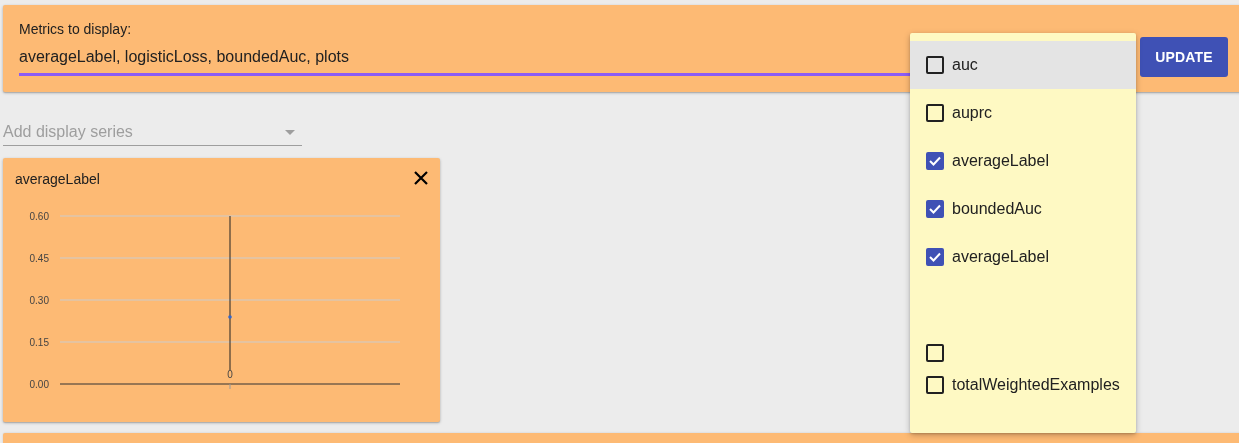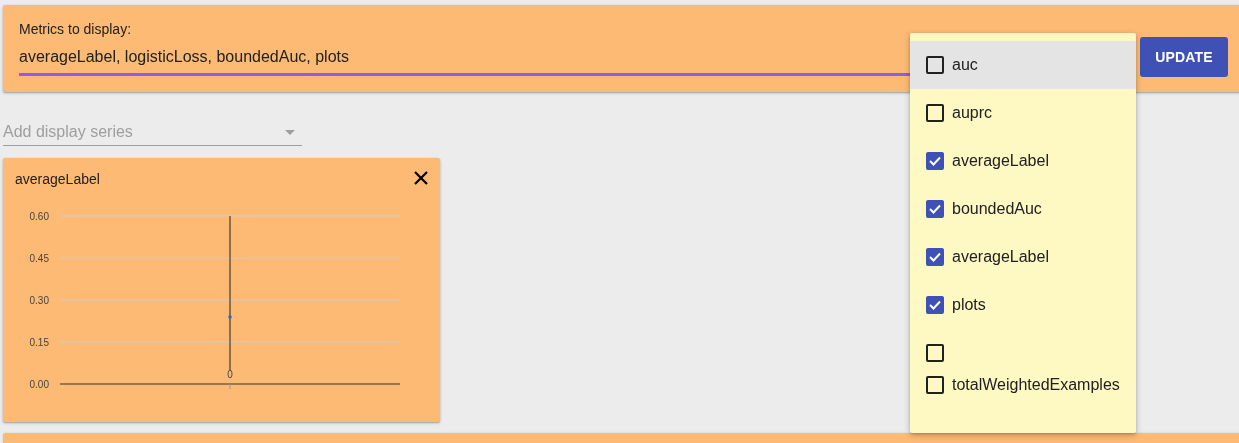--- a/index.html
+++ b/index.html
@@ -105,28 +105,20 @@
     <span class="opt-label">boundedAuc</span>
   </div>
   <div class="opt" style="top:200px">
     <span class="cb on">
       <svg width="12" height="10" viewBox="0 0 12 10">
           <path d="M1 5 L4.5 8.5 L11 1.5" stroke="#fff" stroke-width="2" fill="none"></path>
         </svg>
     </span>
     <span class="opt-label">averageLabel</span>
   </div>
-  <div class="opt" style="top:248px">
-    <span class="cb on">
-      <svg width="12" height="10" viewBox="0 0 12 10">
-          <path d="M1 5 L4.5 8.5 L11 1.5" stroke="#fff" stroke-width="2" fill="none"></path>
-        </svg>
-    </span>
-    <span class="opt-label">plots</span>
-  </div>
   <div class="opt" style="top:296px">
     <span class="cb"></span>
   </div>
   <div class="opt" style="top:328px">
     <span class="cb"></span>
     <span class="opt-label">totalWeightedExamples</span>
   </div>
 </div>
 
 </body></html>

